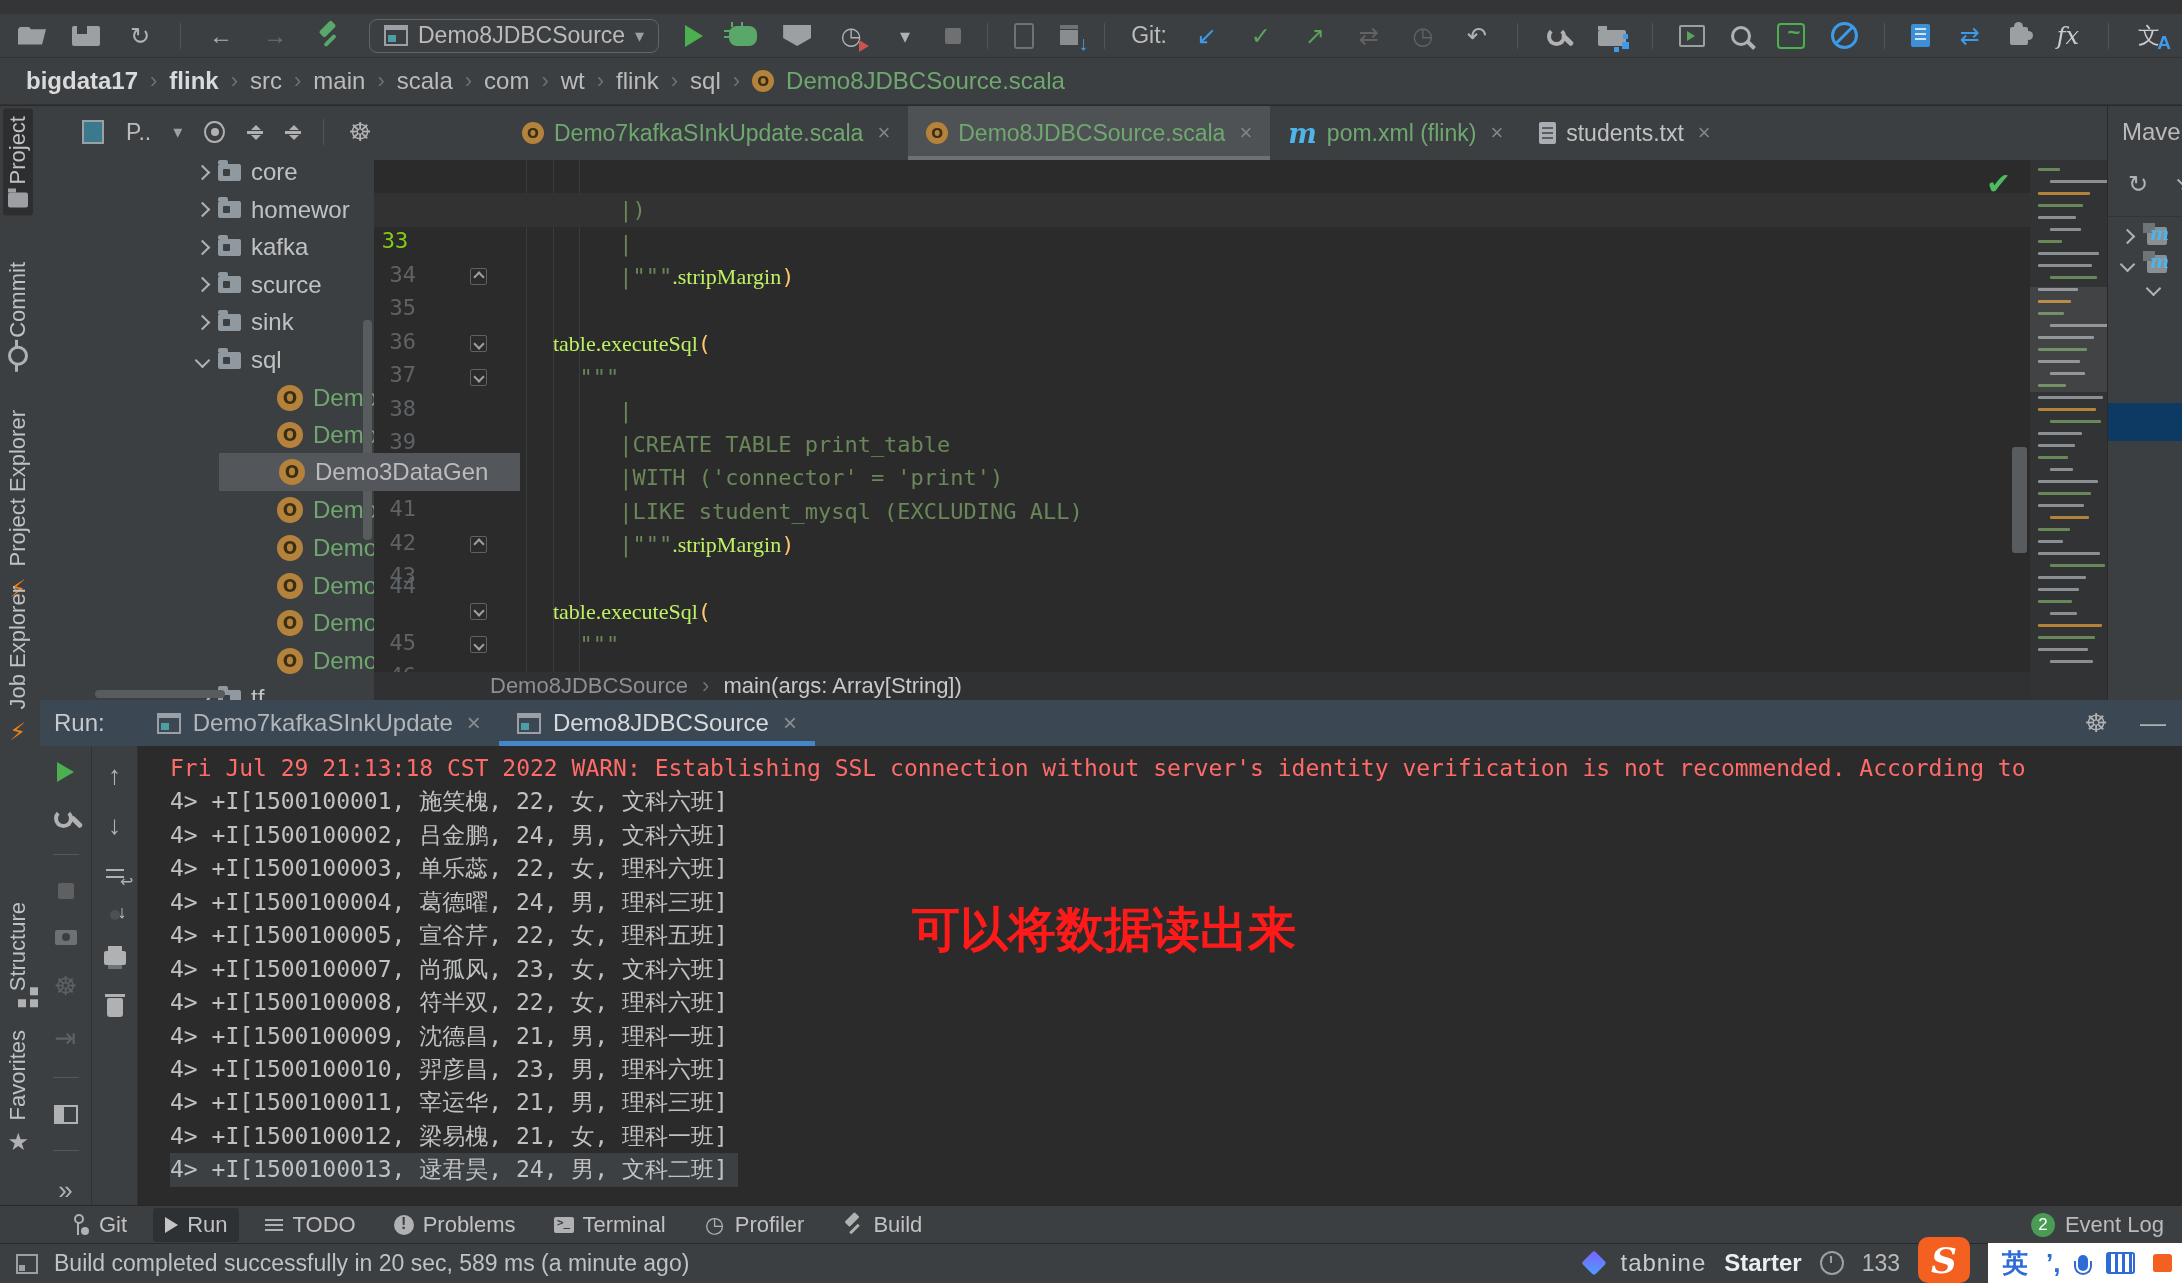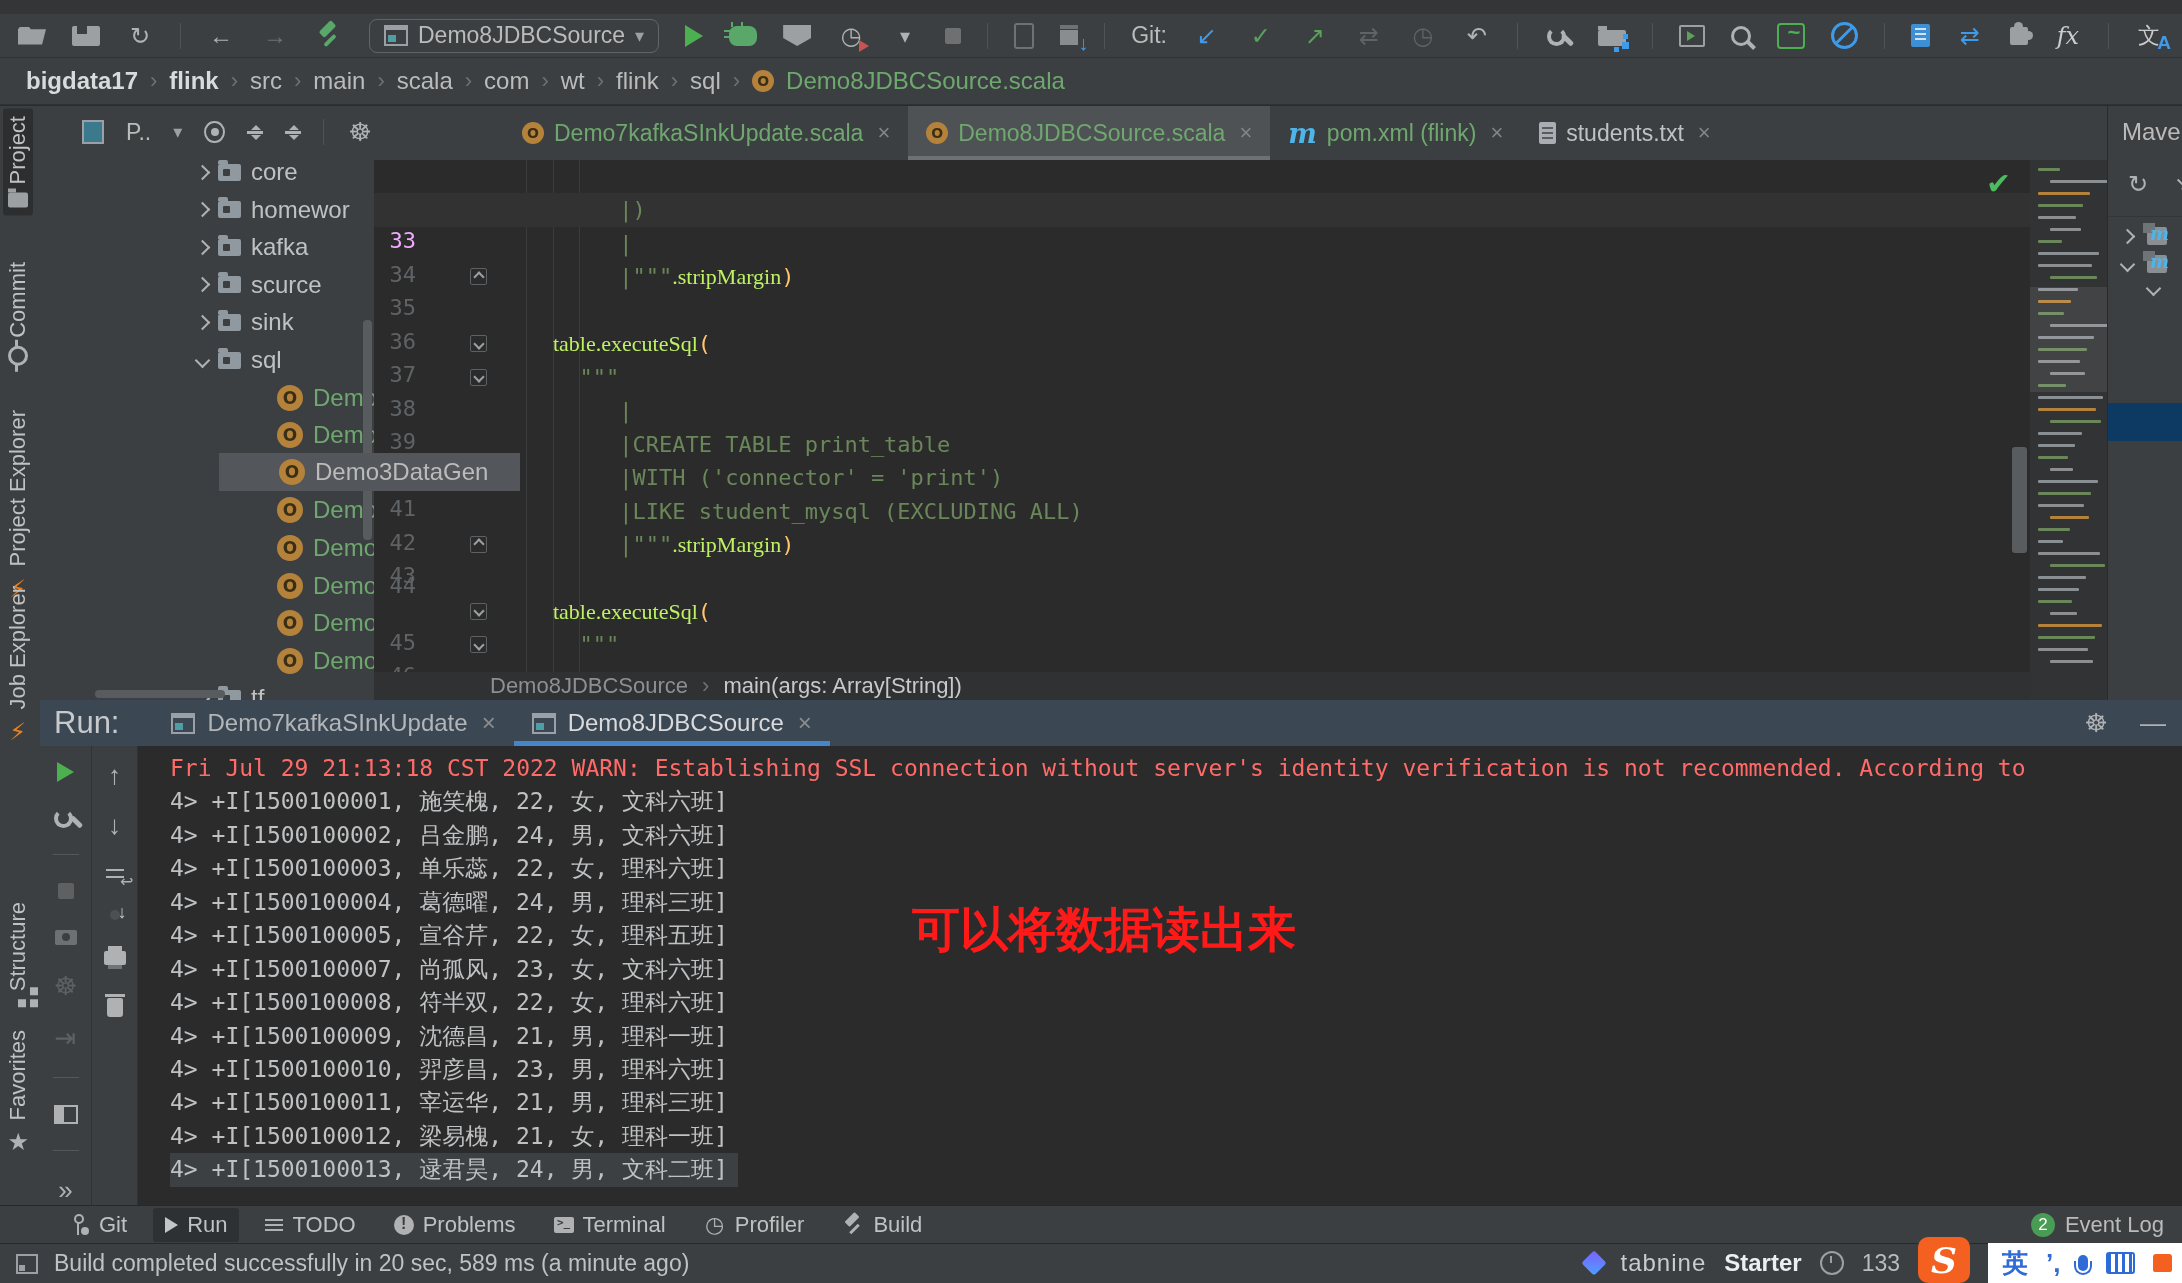--- a/index.html
+++ b/index.html
@@ -138,21 +138,21 @@
   .etab.active{background:#4e5254;}
   .etab.active::after{content:'';position:absolute;left:0;right:0;bottom:0;height:4px;background:#6e7073;}
   .mvn-m{color:#4FB4E8;font:italic bold 27px "DejaVu Serif",serif;}
   .doc-icon{width:17px;height:22px;background:#a8aeb3;border-radius:2px;position:relative;}
   .doc-icon::after{content:'';position:absolute;left:3px;top:5px;width:11px;height:2px;background:#5a5d5f;box-shadow:0 5px 0 #5a5d5f,0 10px 0 #5a5d5f;}
   
   .editor-bg{left:374px;top:160px;width:1656px;height:512px;background:#2b2b2b;overflow:hidden;}
   .code-row{position:absolute;left:0;right:0;height:33.45px;}
   .code-row.cur{background:#323232;}
   .lnum{position:absolute;left:0;width:42px;text-align:right;color:#606366;font:22px/33.45px "DejaVu Sans Mono",monospace;margin-top:31px;}
-  .code-row.cur .lnum{color:#f0abfc;}
+  .code-row.cur .lnum{color:#84cc16;text-align:center;}
   .fold{position:absolute;left:96px;top:8px;width:15px;height:15px;border:1px solid #5e6163;border-radius:2px;display:flex;align-items:center;justify-content:center;}
   .fold .chv{width:6px;height:6px;border-color:#9da0a3;}
   .ctext{position:absolute;left:126px;white-space:pre;font:22px/33.45px "DejaVu Sans Mono",monospace;}
   .tok-s{color:#6A8759;}
   .tok-p{color:#bef264;font-family:Liberation Serif, serif;}
   .tok-b{color:#FFC66D;}
   .iguide{position:absolute;top:0;bottom:0;width:1px;background:#3a3d3f;}
   .check-icon{left:1986px;top:166px;color:#4DBB5F;font-size:30px;font-weight:bold;z-index:5;}
   .minimap{left:2030px;top:160px;width:77px;height:540px;background:#313335;overflow:hidden;}
   .mm-bar{position:absolute;height:3px;border-radius:1px;}
@@ -167,21 +167,21 @@
   .mvn-title{padding:12px 0 0 14px;color:#bbbbbb;font-size:24px;}
   .mvn-tools{display:flex;align-items:center;gap:26px;padding:24px 0 18px 16px;border-bottom:1px solid #333537;}
   .mvn-row{display:flex;align-items:center;gap:14px;padding:10px 0 0 14px;white-space:nowrap;}
   .mod-icon{width:20px;height:18px;background:#8a8f93;border-radius:2px;position:relative;flex:0 0 auto;}
   .mod-icon::before{content:'';position:absolute;left:-4px;top:-4px;width:12px;height:10px;background:#6f7477;}
   .mod-icon::after{content:'m';position:absolute;left:3px;top:-4px;color:#4FB4E8;font:italic bold 18px "DejaVu Serif",serif;}
   .mvn-sel{position:absolute;left:0;right:0;top:297px;height:38px;background:#0d3a63;}
   
   .run-panel{left:40px;top:700px;width:2142px;height:505px;background:#2b2b2b;}
   .run-header{position:absolute;left:0;top:0;right:0;height:46px;background:#3c4754;display:flex;align-items:center;padding-left:14px;box-sizing:border-box;}
-  .run-label{font-size:31px;color:#c7c9cb;margin-right:34px;}
+  .run-label{font-size:24px;color:#c7c9cb;margin-right:34px;}
   .run-tab{display:flex;align-items:center;gap:12px;padding:0 18px;height:46px;font-size:24px;color:#b3b6b8;position:relative;}
   .run-tab.active{color:#d8dadc;}
   .run-tab.active::after{content:'';position:absolute;left:0;right:0;bottom:0;height:5px;background:#4486C9;}
   .run-tab .close{color:#8a8d8f;margin-left:2px;}
   .run-hdr-icons{position:absolute;right:16px;top:0;height:46px;display:flex;align-items:center;gap:30px;}
   .rt-col{position:absolute;top:46px;bottom:0;background:#3c3f41;display:flex;flex-direction:column;align-items:center;padding-top:14px;box-sizing:border-box;}
   .rt-col1{left:0;width:52px;border-right:1px solid #323232;gap:22px;}
   .rt-col2{left:52px;width:46px;border-right:1px solid #323232;gap:20px;}
   .rti{width:30px;height:30px;display:flex;align-items:center;justify-content:center;color:#afb1b3;font-size:24px;position:relative;}
   .rt-sep{width:26px;height:1px;background:#55585a;margin:2px 0;}

